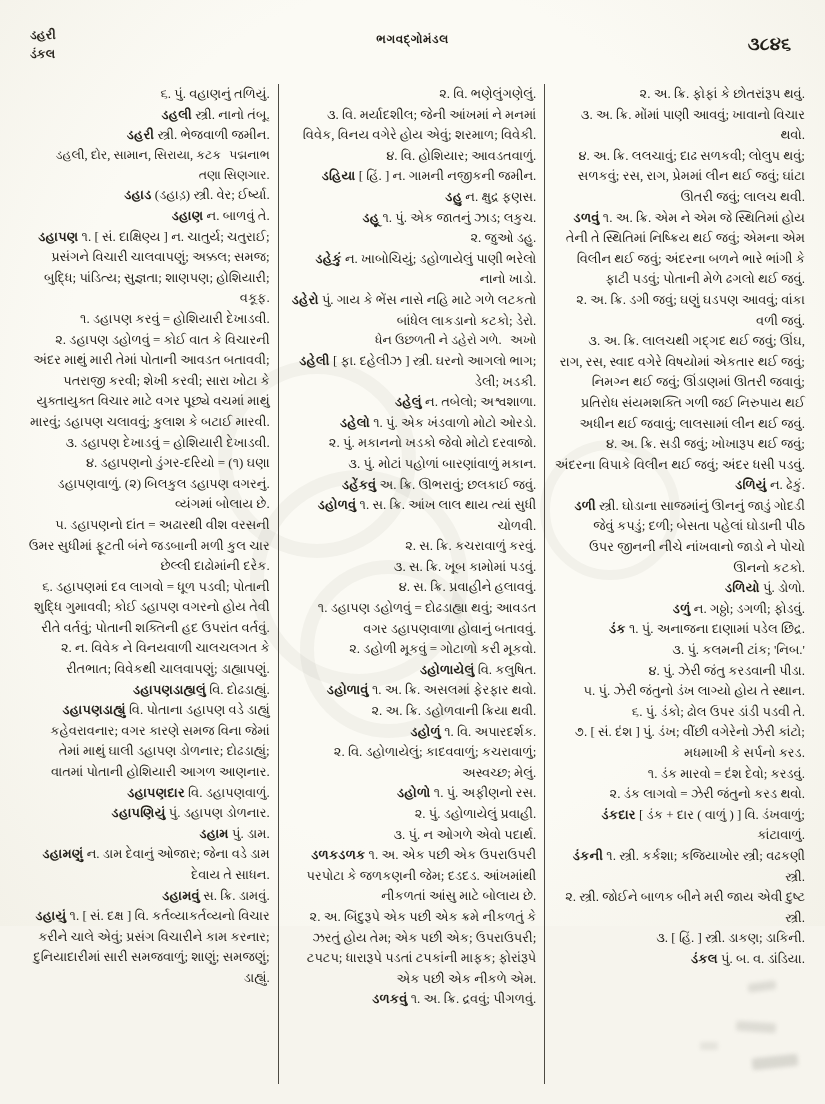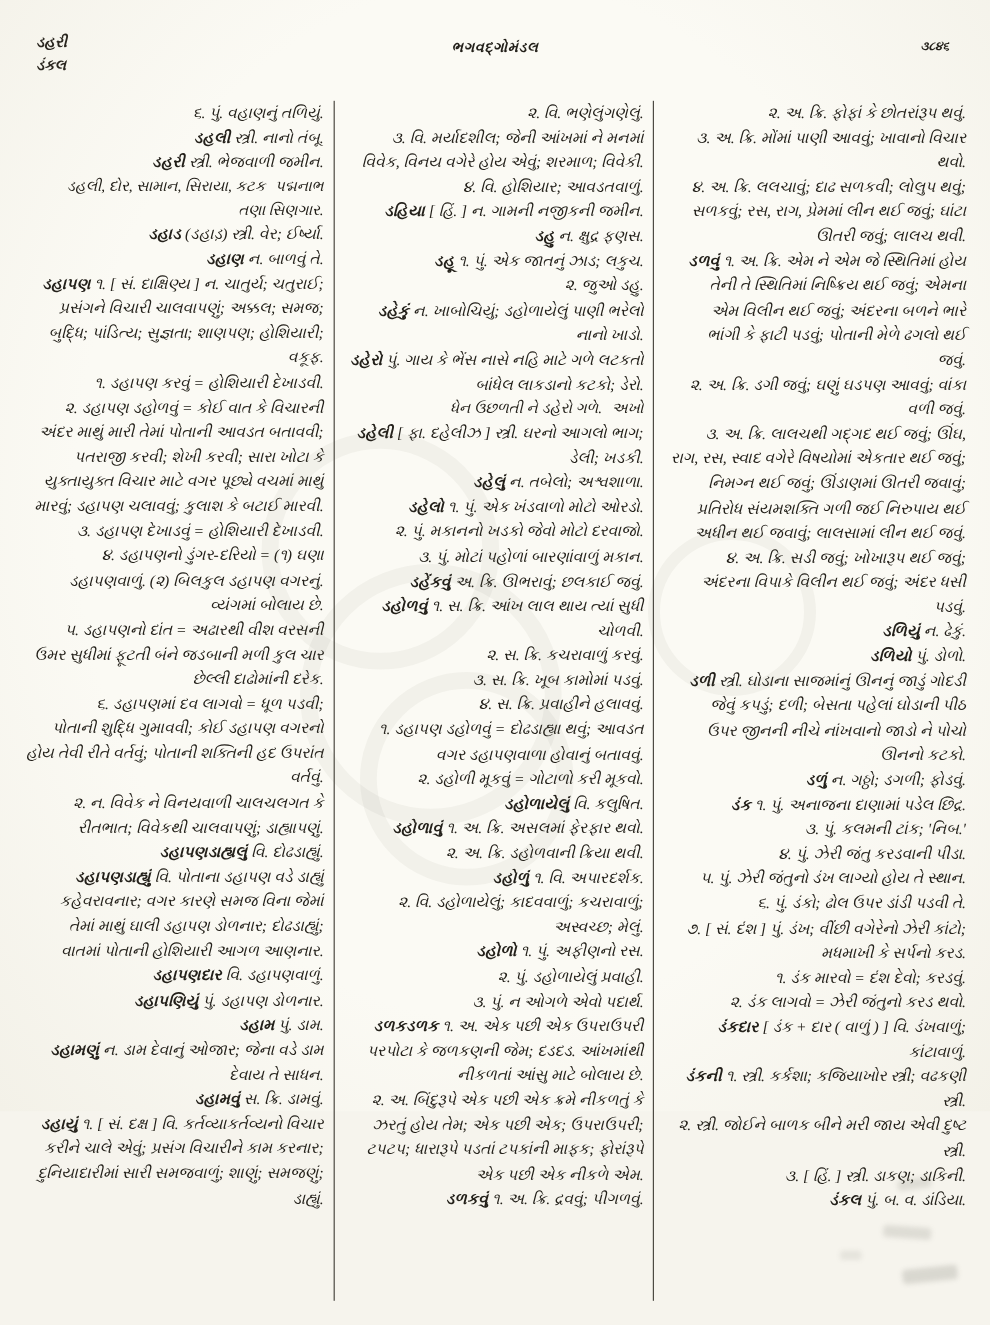--- a/index.html
+++ b/index.html
@@ -6,27 +6,26 @@
   body{
     width:825px;height:1104px;overflow:hidden;
     font-family:"Liberation Serif","DejaVu Serif",serif;
     background:#f6f4ed;
   }
   .page{
     position:relative;width:825px;height:926px;
     background:
       radial-gradient(ellipse at 50% 45%, #fbfaf4 60%, #f3f1e8 100%);
     color:#23201a;
-    font-style:italic;
   }
   
   .header{position:absolute;top:26px;left:0;width:100%;height:48px;}
   .running-head{position:absolute;left:30px;top:0;font-weight:bold;font-size:12.5px;line-height:1.5;color:#2a261f;}
   .doc-title{position:absolute;left:0;right:0;top:6px;text-align:center;font-weight:bold;font-size:12px;letter-spacing:.5px;}
-  .page-number{position:absolute;right:34px;top:8px;font-weight:bold;font-size:10px;}
+  .page-number{position:absolute;right:34px;top:8px;font-weight:bold;font-size:18px;}
   
   .columns{
     position:absolute;top:84px;left:10px;width:803px;height:1000px;
     display:flex;
   }
   .col{
     width:33.333%;box-sizing:border-box;
     padding:0 8px 0 9px;
     font-size:13px;line-height:1.585;
     text-align:right;
@@ -128,22 +127,22 @@
       </div>
     <div class="col col-3" id="col-2">
         <p class="blk sense">૨. અ. ક્રિ. ફોફાં કે છોતરાંરૂપ થવું.</p>
         <p class="blk sense">૩. અ. ક્રિ. મોંમાં પાણી આવવું; ખાવાનો વિચાર થવો.</p>
         <p class="blk sense">૪. અ. ક્રિ. લલચાવું; દાઢ સળકવી; લોલુપ થવું; સળકવું; રસ, રાગ, પ્રેમમાં લીન થઈ જવું; ઘાંટા ઊતરી જવું; લાલચ થવી.</p>
         <p class="blk entry"><b>ડળવું</b> ૧. અ. ક્રિ. એમ ને એમ જે સ્થિતિમાં હોય તેની તે સ્થિતિમાં નિષ્ક્રિય થઈ જવું; એમના એમ વિલીન થઈ જવું; અંદરના બળને ભારે ભાંગી કે ફાટી પડવું; પોતાની મેળે ઢગલો થઈ જવું.</p>
         <p class="blk sense">૨. અ. ક્રિ. ડગી જવું; ઘણું ઘડપણ આવવું; વાંકા વળી જવું.</p>
         <p class="blk sense">૩. અ. ક્રિ. લાલચથી ગદ્ગદ થઈ જવું; ઊંઘ, રાગ, રસ, સ્વાદ વગેરે વિષયોમાં એકતાર થઈ જવું; નિમગ્ન થઈ જવું; ઊંડાણમાં ઊતરી જવાવું; પ્રતિરોધ સંયમશક્તિ ગળી જઈ નિરુપાય થઈ અધીન થઈ જવાવું; લાલસામાં લીન થઈ જવું.</p>
         <p class="blk sense">૪. અ. ક્રિ. સડી જવું; ખોખારૂપ થઈ જવું; અંદરના વિપાકે વિલીન થઈ જવું; અંદર ધસી પડવું.</p>
         <p class="blk entry"><b>ડળિયું</b> ન. ઢેકું.</p>
+        <p class="blk entry"><b>ડળી</b> સ્ત્રી. ઘોડાના સાજમાંનું ઊનનું જાડું ગોદડી જેવું કપડું; દળી; બેસતા પહેલાં ઘોડાની પીઠ ઉપર જીનની નીચે નાંખવાનો જાડો ને પોચો ઊનનો કટકો.</p>
         <p class="blk entry"><b>ડળિયો</b> પું. ડોળો.</p>
-        <p class="blk entry"><b>ડળી</b> સ્ત્રી. ઘોડાના સાજમાંનું ઊનનું જાડું ગોદડી જેવું કપડું; દળી; બેસતા પહેલાં ઘોડાની પીઠ ઉપર જીનની નીચે નાંખવાનો જાડો ને પોચો ઊનનો કટકો.</p>
         <p class="blk entry"><b>ડળું</b> ન. ગઠ્ઠો; ડગળી; ફોડવું.</p>
         <p class="blk entry"><b>ડંક</b> ૧. પું. અનાજના દાણામાં પડેલ છિદ્ર.</p>
         <p class="blk sense">૩. પું. કલમની ટાંક; 'નિબ.'</p>
         <p class="blk sense">૪. પું. ઝેરી જંતુ કરડવાની પીડા.</p>
         <p class="blk sense">૫. પું. ઝેરી જંતુનો ડંખ લાગ્યો હોય તે સ્થાન.</p>
         <p class="blk sense">૬. પું. ડંકો; ઢોલ ઉપર ડાંડી પડવી તે.</p>
         <p class="blk sense">૭. [ સં. દંશ ] પું. ડંખ; વીંછી વગેરેનો ઝેરી કાંટો; મધમાખી કે સર્પનો કરડ.</p>
         <p class="blk idiom">૧. ડંક મારવો = દંશ દેવો; કરડવું.</p>
         <p class="blk idiom">૨. ડંક લાગવો = ઝેરી જંતુનો કરડ થવો.</p>
         <p class="blk entry"><b>ડંકદાર</b> [ ડંક + દાર ( વાળું ) ] વિ. ડંખવાળું; કાંટાવાળું.</p>

